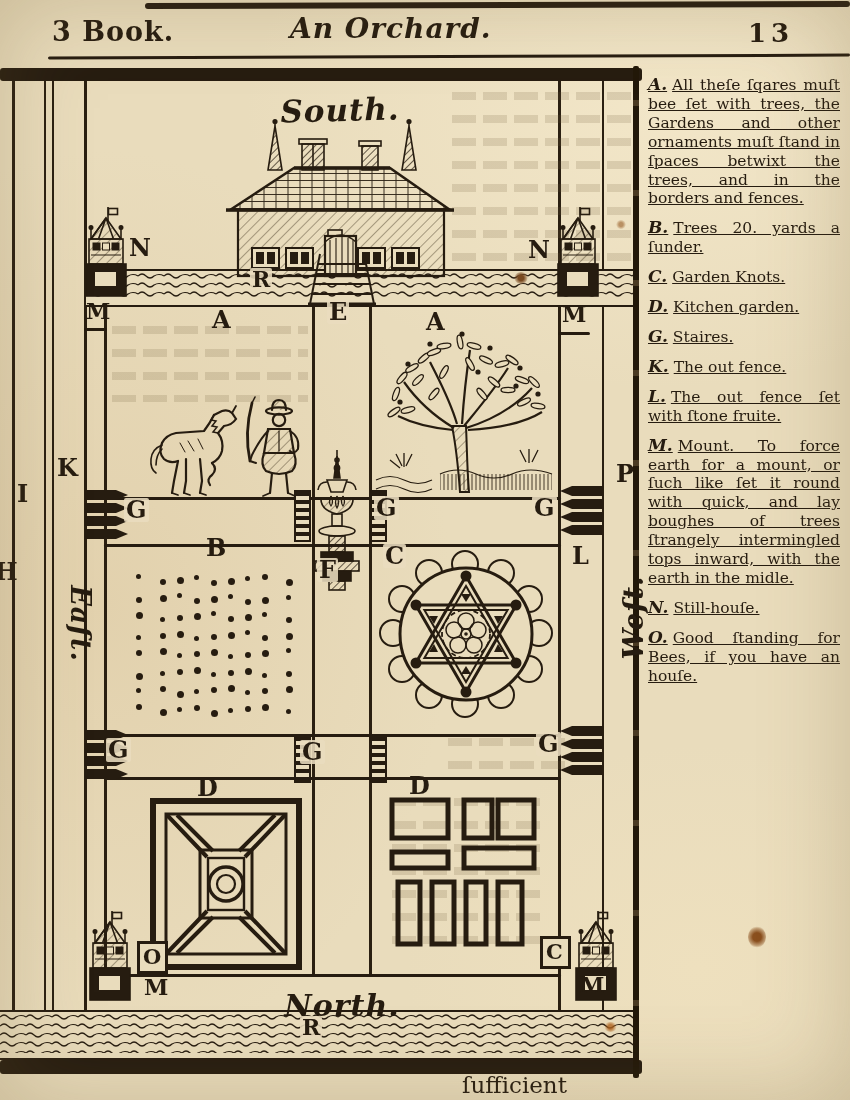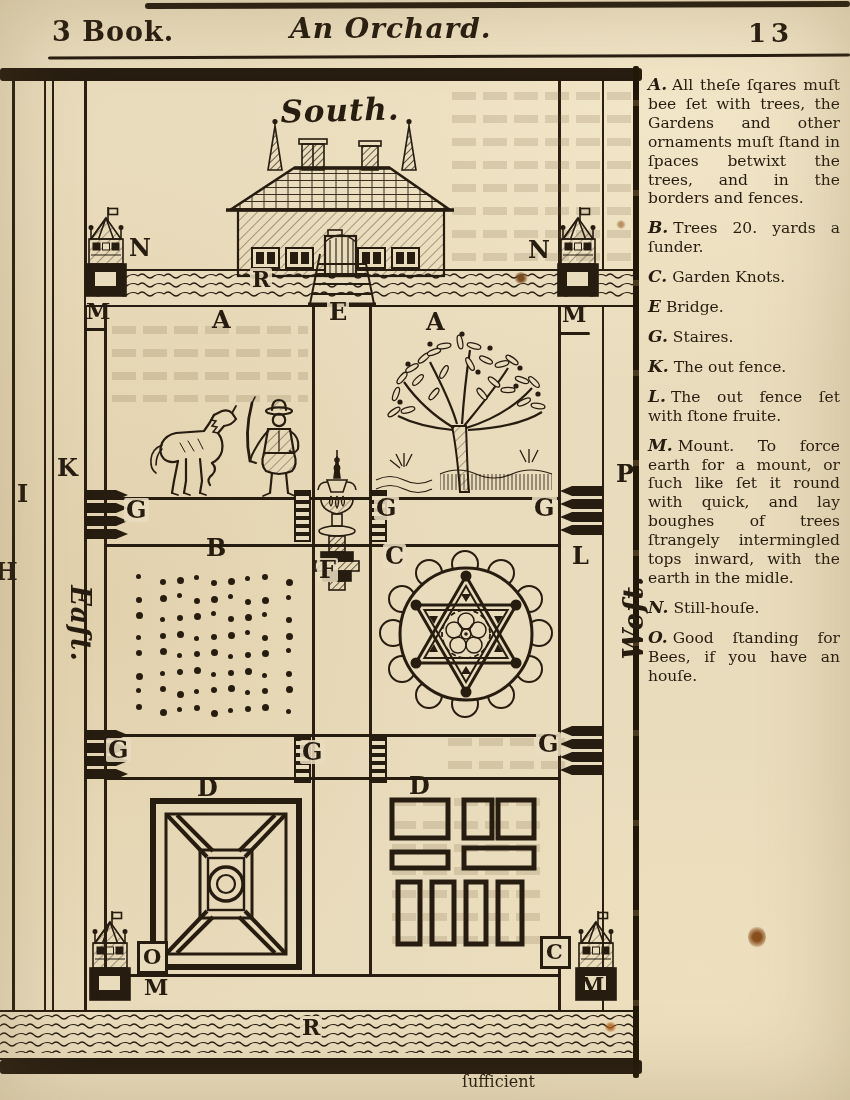--- a/index.html
+++ b/index.html
@@ -34,25 +34,25 @@
   
   .ghost{position:absolute;z-index:1;opacity:.8;filter:blur(.6px);
     background:repeating-linear-gradient(180deg,rgba(112,92,58,.22) 0 8px,rgba(0,0,0,0) 8px 23px);
     -webkit-mask-image:repeating-linear-gradient(90deg,#000 0 24px,rgba(0,0,0,0) 24px 31px,#000 31px 55px,rgba(0,0,0,0) 55px 62px);
     mask-image:repeating-linear-gradient(90deg,#000 0 24px,rgba(0,0,0,0) 24px 31px,#000 31px 55px,rgba(0,0,0,0) 55px 62px);}
   .stain{position:absolute;border-radius:50%;z-index:8;pointer-events:none;}
   
   .tdot{position:absolute;background:#261c10;border-radius:50%;}
   
   .legend{position:absolute;left:648px;top:74px;width:192px;z-index:5;}
-  .entry{margin-bottom:9px;font-size:15.5px;line-height:1.22;text-align:justify;}
+  .entry{margin-bottom:9px;font-size:15.5px;line-height:1.22;text-align:justify;text-decoration:underline;}
   .elet{font-style:italic;font-size:17px;padding-right:5px;font-weight:600;}
   .colrule{position:absolute;left:633px;top:66px;width:6px;height:1012px;z-index:5;border-radius:2px;
     background:repeating-linear-gradient(180deg,#221809 0 34px,#4a3a22 34px 40px,#221809 40px 90px);}
-  .catch{position:absolute;left:462px;top:1072px;font-size:16px;z-index:6;}
+  .catch{position:absolute;left:462px;top:1072px;font-size:23px;z-index:6;}
   svg{overflow:visible;}
 </style>
 </head>
 <body>
 
 <div class="page">
 
   <svg width="0" height="0" class="abs" aria-hidden="true">
     <defs>
       <pattern id="wv" width="26" height="9" patternUnits="userSpaceOnUse">
@@ -139,20 +139,21 @@
         <rect x="0" y="1" width="548" height="28" fill="url(#wv)"></rect>
       </svg>
   </div>
   <div class="band" style="left:0;top:1010px;width:636px;height:46px">
     <svg width="636" height="42">
         <rect x="0" y="1" width="636" height="40" fill="url(#wv)"></rect>
       </svg>
   </div>
 
   <div class="script" style="left:255px;top:92px;width:170px;text-align:center;font-size:31px;transform:rotate(-1.5deg)">South.</div>
+  <div class="script" style="left:252px;top:988px;width:180px;text-align:center;font-size:30px">North.</div>
   <div class="script rot" style="left:42px;top:608px;font-size:27px;transform:rotate(90deg)">Eaſt.</div>
   <div class="script rot" style="left:592px;top:602px;font-size:27px;transform:rotate(-90deg)">Weſt.</div>
 
   <svg class="abs" style="left:222px;top:118px;z-index:4" width="236" height="160">
     <g stroke="#261c10" fill="none" stroke-width="1.6">
       <polygon points="46,52 60,52 53,8" fill="url(#ht45)"></polygon>
       <line x1="53" y1="8" x2="53" y2="2"></line>
         <circle cx="53" cy="3.5" r="1.8" fill="#261c10"></circle>
       <polygon points="180,52 194,52 187,8" fill="url(#ht45)"></polygon>
       <line x1="187" y1="8" x2="187" y2="2"></line>
@@ -517,21 +518,21 @@
       <span class="plab" style="left: 143px; top: 946px; font-size: 21px;">O</span>
       <span class="plab" style="left: 546px; top: 941px; font-size: 21px;">C</span>
       <span class="plab" style="left: 144px; top: 976px; font-size: 22px;">M</span>
       <span class="plab" style="left: 580px; top: 974px; font-size: 22px;">M</span>
     </div>
 
   <div class="legend">
     <div class="entry"><span class="elet">A.</span><span>All theſe ſqares muſt bee ſet with trees, the Gardens and other ornaments muſt ſtand in ſpaces betwixt the trees, and in the borders and fences.</span></div>
     <div class="entry"><span class="elet">B.</span><span>Trees 20. yards a ſunder.</span></div>
     <div class="entry"><span class="elet">C.</span><span>Garden Knots.</span></div>
-    <div class="entry"><span class="elet">E</span><span>Bridge.</span></div>
+    <div class="entry"><span class="elet">D.</span><span>Kitchen garden.</span></div>
     <div class="entry"><span class="elet">G.</span><span>Staires.</span></div>
     <div class="entry"><span class="elet">K.</span><span>The out fence.</span></div>
     <div class="entry"><span class="elet">L.</span><span>The out fence ſet with ſtone fruite.</span></div>
     <div class="entry"><span class="elet">M.</span><span>Mount. To force earth for a mount, or ſuch like ſet it round with quick, and lay boughes of trees ſtrangely intermingled tops inward, with the earth in the midle.</span></div>
     <div class="entry"><span class="elet">N.</span><span>Still-houſe.</span></div>
     <div class="entry"><span class="elet">O.</span><span>Good ſtanding for Bees, if you have an houſe.</span></div>
   </div>
 
   <div class="catch">ſufficient</div>
 

